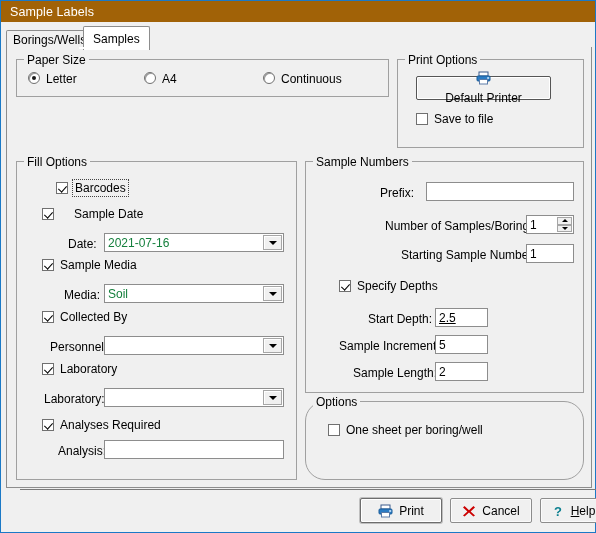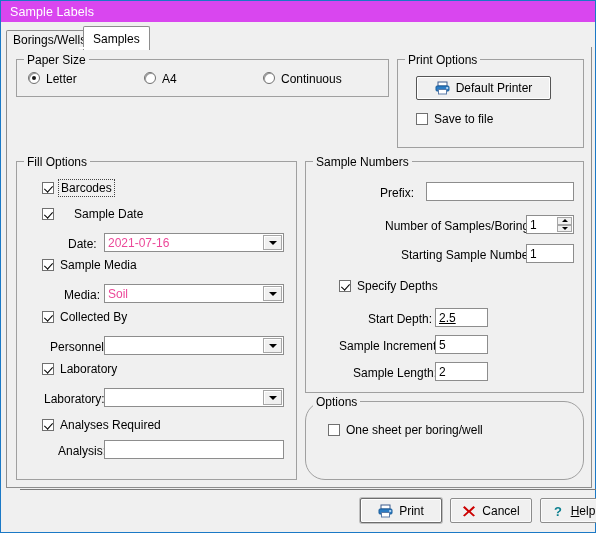--- a/index.html
+++ b/index.html
@@ -6,21 +6,21 @@
   body{
     width:596px;height:533px;overflow:hidden;
     font-family:"Liberation Sans","DejaVu Sans",sans-serif;
     font-size:12px;color:#000;background:#f0f0f0;
   }
   .window{
     position:absolute;left:0;top:0;width:596px;height:533px;
     box-sizing:border-box;border:1px solid #1b79c6;background:#f0f0f0;
   }
   .titlebar{
-    height:21px;background:#d946ef;color:#fff;
+    height:21px;background:#a16207;color:#fff;
     display:flex;align-items:center;padding-left:9px;
     font-size:12.5px;letter-spacing:.1px;
   }
   
   .tabstrip{position:absolute;left:5px;top:25px;width:586px;height:22px;}
   .tab{
     position:absolute;box-sizing:border-box;background:#f0f0f0;
     border:1px solid #8d8d8d;border-bottom:none;font-size:12px;
     display:flex;align-items:center;justify-content:center;
     border-radius:2px 2px 0 0;
@@ -72,21 +72,21 @@
   
   .tin{
     position:absolute;box-sizing:border-box;background:#fff;
     border:1px solid #8d8d8d;font-size:12px;
     display:flex;align-items:center;padding-left:3px;color:#000;
   }
   
   .combo{
     position:absolute;box-sizing:border-box;background:#fff;
     border:1px solid #8d8d8d;display:flex;align-items:center;
-    font-size:12px;padding-left:3px;color:#ec4899;
+    font-size:12px;padding-left:3px;color:#15803d;
   }
   .combo.cream{background:#fcfbe3;}
   .combo .arrowbtn{
     position:absolute;right:1px;top:1px;bottom:1px;width:17px;
     background:#f0f0f0;border:1px solid #a6a6a6;
     box-shadow:inset 1px 1px 0 #ffffff;
     display:flex;align-items:center;justify-content:center;
   }
   .caret{width:0;height:0;border-left:4px solid transparent;border-right:4px solid transparent;border-top:4px solid #000;}
   
@@ -98,21 +98,21 @@
   .cup{width:0;height:0;border-left:3px solid transparent;border-right:3px solid transparent;border-bottom:3px solid #000;}
   .cdn{width:0;height:0;border-left:3px solid transparent;border-right:3px solid transparent;border-top:3px solid #000;}
   
   .btn{
     position:absolute;box-sizing:border-box;background:#f0f0f0;
     border:1px solid #8c8c8c;border-radius:2px;
     display:flex;align-items:center;justify-content:center;gap:6px;
     font-size:12px;box-shadow:inset 0 0 0 1px #fafafa;
   }
   .btn.default{border:1px solid #6d6d6d;box-shadow:inset 0 0 0 1px #ffffff,0 0 0 1px #bfbfbf;}
-  .btn.strong{border:1px solid #555;box-shadow:inset 0 0 0 1px #fff;}
+  .btn.strong{border:1px solid #555;box-shadow:inset 0 0 0 1px #fff;flex-direction:column;}
   .btnbar{position:absolute;left:19px;top:488px;width:586px;height:40px;}
   .sep{position:absolute;left:0;top:0;width:586px;height:1px;background:#7a7a7a;}
   .u{text-decoration:underline;}
   svg{display:block;}
 </style>
 </head>
 <body>
 
 <div class="window">
 
@@ -165,21 +165,21 @@
       </div>
       <div class="cb" style="left:18px;top:52px;">
         <span class="cbox"></span>
         <span>Save to file</span>
       </div>
     </div>
 
     <div class="grp" style="left:9px;top:114px;width:281px;height:319px;">
       <span class="cap">Fill Options</span>
 
-      <div class="cb" style="left:25px;top:19px;justify-content:center;">
+      <div class="cb" style="left:39px;top:19px;justify-content:center;">
         <span class="cbox on"></span>
         <span class="focusring">Barcodes</span>
       </div>
 
       <div class="cb" style="left:25px;top:45px;gap:20px;">
         <span class="cbox on"></span>
         <span>Sample Date</span>
       </div>
       <span class="lbl" style="left:51px;top:75px;">Date:</span>
       <div class="combo" style="left:87px;top:71px;width:180px;height:19px;">

